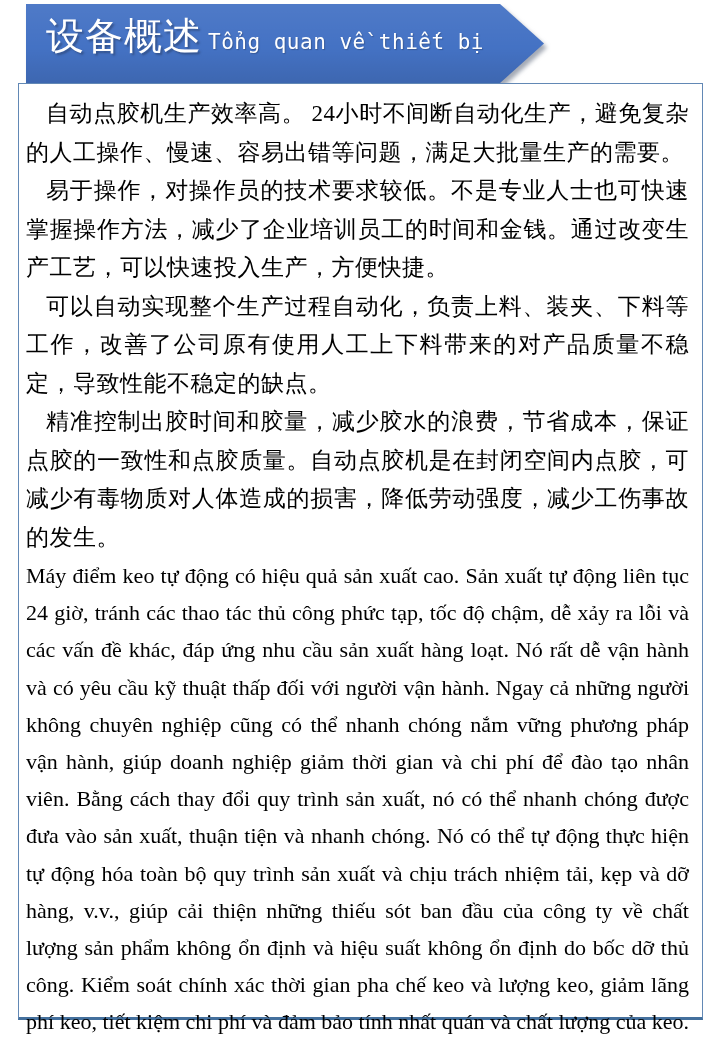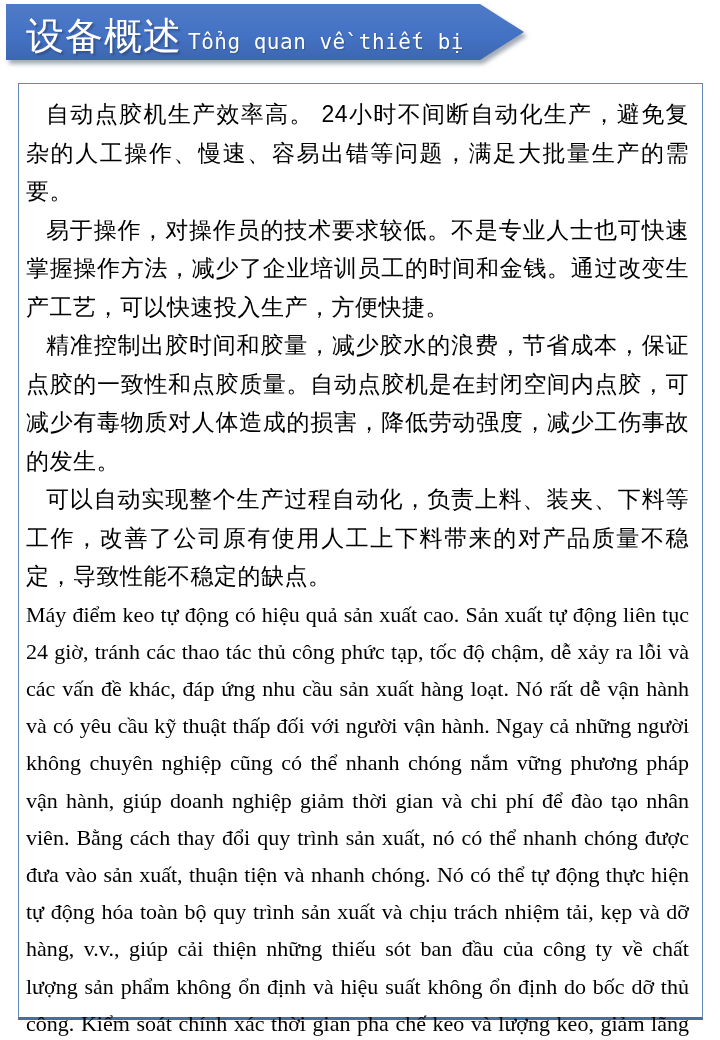--- a/index.html
+++ b/index.html
@@ -12,24 +12,24 @@
     width: 720px;
     height: 1040px;
     background: #ffffff;
     overflow: hidden;
     font-family: "DejaVu Sans", sans-serif;
   }
 
   
   .banner-wrap {
     position: absolute;
-    left: 6px;
+    left: 26px;
     top: 4px;
     width: 518px;
-    height: 56px;
+    height: 79px;
     filter: drop-shadow(3px 4px 2px rgba(90, 100, 120, 0.55));
   }
   .banner {
     width: 100%;
     height: 100%;
     background: var(--banner-color, #4472C4);
     background-image: linear-gradient(180deg,
       rgba(255,255,255,0.06) 0%,
       rgba(255,255,255,0.0) 55%,
       rgba(0,0,0,0.10) 100%);
@@ -68,21 +68,21 @@
     background: #ffffff;
     border: 1px solid var(--border-color, #6288b5);
     border-bottom: 3px solid var(--border-bottom-color, #44709d);
     padding: 11px 13px 0 7px;
   }
   .zh-para {
     margin: 0;
     color: #000000;
     font-size: 23px;
     line-height: 38.5px;
-    font-family: Liberation Sans, sans-serif;
+    font-family: Liberation Serif, serif;
     text-align: justify;
     text-justify: inter-character;
     text-indent: 20px;
     letter-spacing: 0.5px;
   }
   .vi-para {
     margin: 0;
     color: #000000;
     font-size: 22px;
     line-height: 37.2px;
@@ -99,18 +99,18 @@
   <div class="banner-wrap">
     <div class="banner">
       <span class="banner-title-zh">设备概述</span>
       <span class="banner-title-vi">Tổng quan về thiết bị</span>
     </div>
   </div>
 
   <div class="content-box">
     <p class="zh-para">自动点胶机生产效率高。 24小时不间断自动化生产，避免复杂的人工操作、慢速、容易出错等问题，满足大批量生产的需要。</p>
     <p class="zh-para">易于操作，对操作员的技术要求较低。不是专业人士也可快速掌握操作方法，减少了企业培训员工的时间和金钱。通过改变生产工艺，可以快速投入生产，方便快捷。</p>
+    <p class="zh-para">可以自动实现整个生产过程自动化，负责上料、装夹、下料等工作，改善了公司原有使用人工上下料带来的对产品质量不稳定，导致性能不稳定的缺点。</p>
     <p class="zh-para">精准控制出胶时间和胶量，减少胶水的浪费，节省成本，保证点胶的一致性和点胶质量。自动点胶机是在封闭空间内点胶，可减少有毒物质对人体造成的损害，降低劳动强度，减少工伤事故的发生。</p>
-    <p class="zh-para">可以自动实现整个生产过程自动化，负责上料、装夹、下料等工作，改善了公司原有使用人工上下料带来的对产品质量不稳定，导致性能不稳定的缺点。</p>
     <p class="vi-para">Máy điểm keo tự động có hiệu quả sản xuất cao. Sản xuất tự động liên tục 24 giờ, tránh các thao tác thủ công phức tạp, tốc độ chậm, dễ xảy ra lỗi và các vấn đề khác, đáp ứng nhu cầu sản xuất hàng loạt. Nó rất dễ vận hành và có yêu cầu kỹ thuật thấp đối với người vận hành. Ngay cả những người không chuyên nghiệp cũng có thể nhanh chóng nắm vững phương pháp vận hành, giúp doanh nghiệp giảm thời gian và chi phí để đào tạo nhân viên. Bằng cách thay đổi quy trình sản xuất, nó có thể nhanh chóng được đưa vào sản xuất, thuận tiện và nhanh chóng. Nó có thể tự động thực hiện tự động hóa toàn bộ quy trình sản xuất và chịu trách nhiệm tải, kẹp và dỡ hàng, v.v., giúp cải thiện những thiếu sót ban đầu của công ty về chất lượng sản phẩm không ổn định và hiệu suất không ổn định do bốc dỡ thủ công. Kiểm soát chính xác thời gian pha chế keo và lượng keo, giảm lãng phí keo, tiết kiệm chi phí và đảm bảo tính nhất quán và chất lượng của keo. Máy điểm keo tự động phân phối keo trong không gian kín, có thể làm giảm thiệt hại do các chất độc hại gây ra cho cơ thể con người, giảm cường độ lao động và giảm sự cố tai nạn công nghiệp</p>
   </div>
 
 </div>
 
 </body></html>

